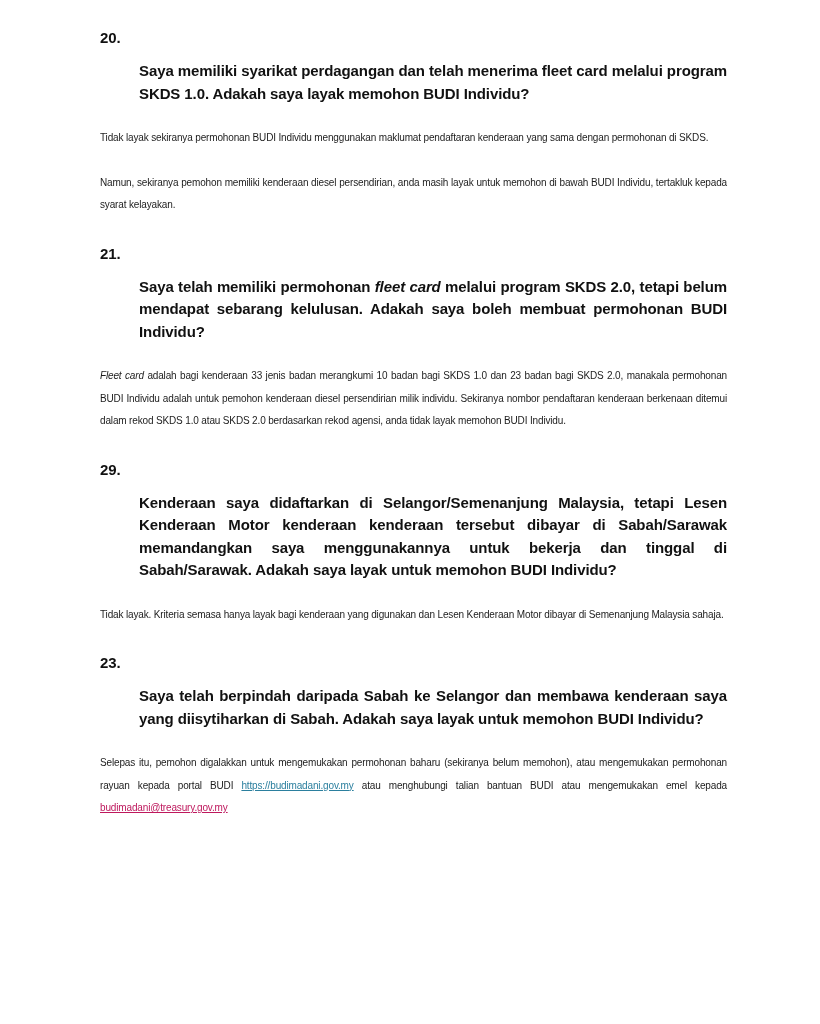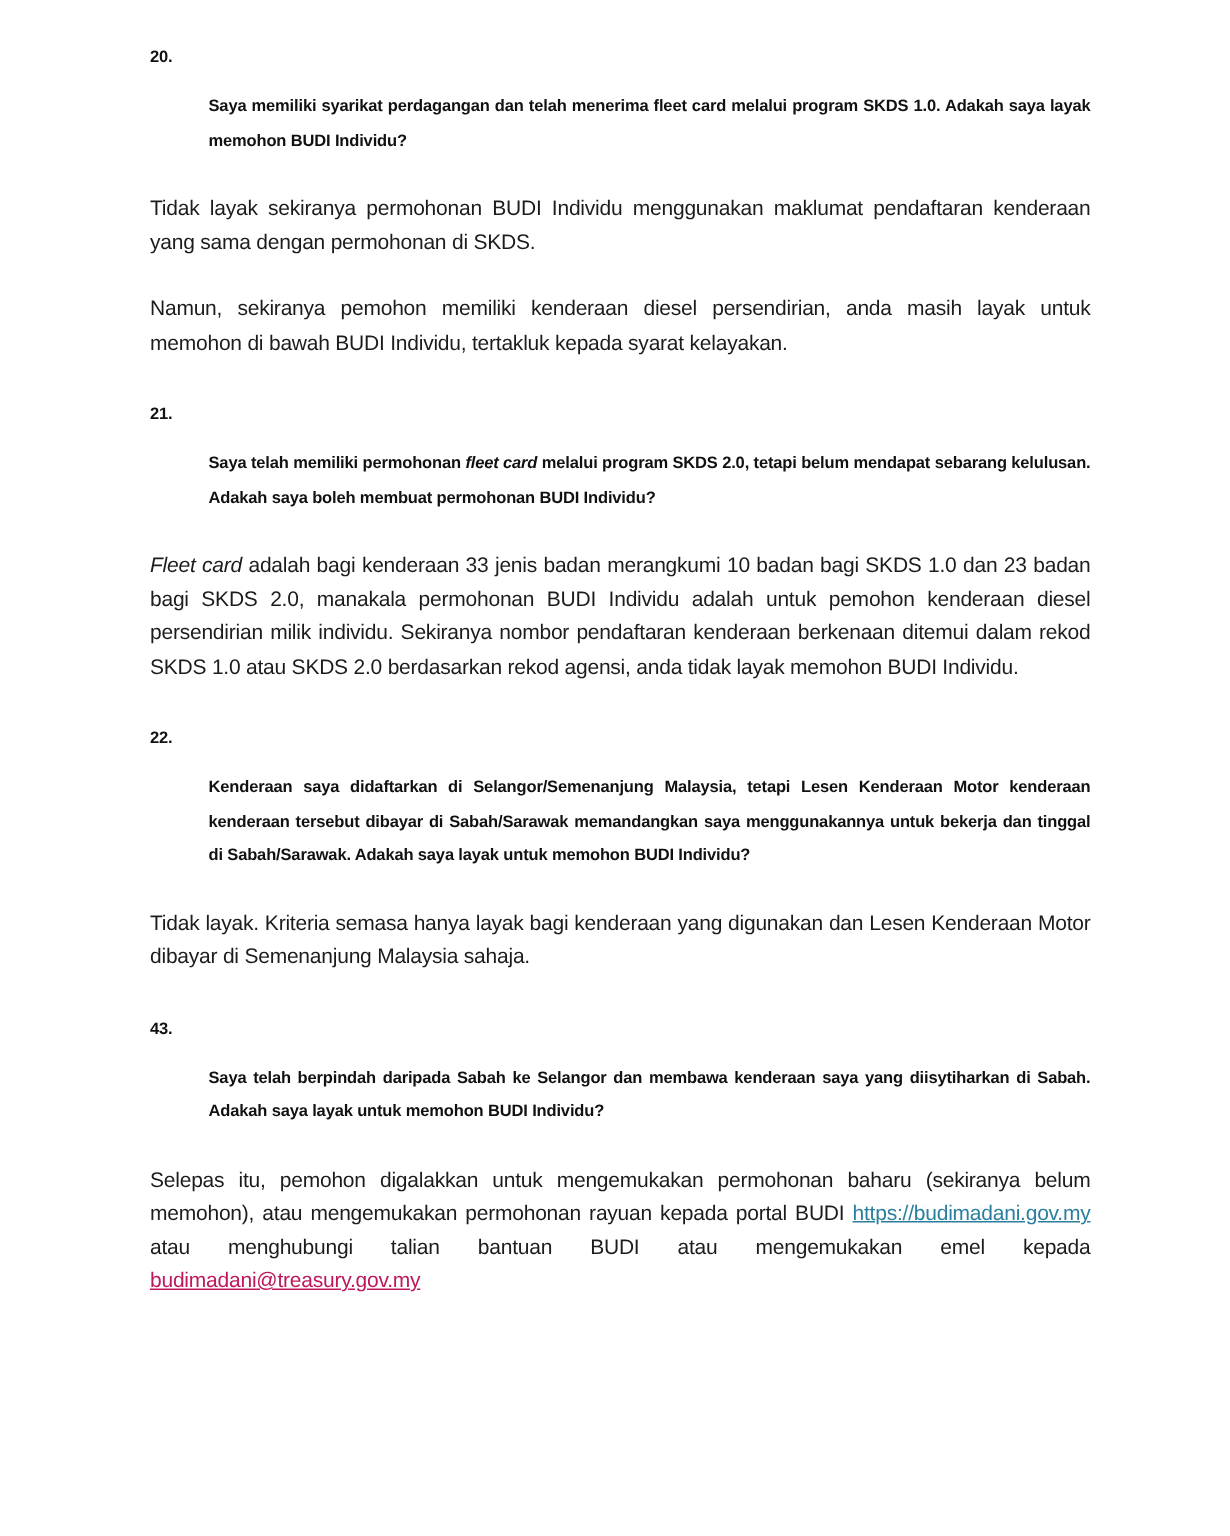--- a/index.html
+++ b/index.html
@@ -20,36 +20,36 @@
       left: 100px;
       top: 27px;
       width: 627px;
     }
     .faq-item {
       margin: 0;
     }
     .question {
       display: flex;
       font-weight: bold;
-      font-size: 11px;
+      font-size: 15px;
       line-height: 22.5px;
       letter-spacing: -0.1px;
       margin: 0 0 22px 0;
       color: #111;
     }
     .q-num {
       flex: 0 0 39px;
     }
     .q-text {
       flex: 1;
       text-align: justify;
       margin-top: 33px;
     }
     .answer {
-      font-size: 14px;
+      font-size: 10px;
       line-height: 22.5px;
       text-align: justify;
       margin: 0 0 22px 0;
       letter-spacing: -0.15px;
       color: #1c1c1c;
     }
     .gap-after {
       margin-bottom: 26px;
     }
     em { }
@@ -78,27 +78,27 @@
   <section class="faq-item">
     <div class="question">
       <span class="q-num">21.</span>
       <span class="q-text"><span>Saya telah memiliki permohonan </span><em>fleet card</em><span> melalui program SKDS 2.0, tetapi belum mendapat sebarang kelulusan.  Adakah saya boleh membuat permohonan BUDI Individu?</span></span>
     </div>
     <p class="answer gap-after"><em>Fleet card</em><span> adalah bagi kenderaan 33 jenis badan merangkumi 10 badan bagi SKDS 1.0 dan 23 badan bagi SKDS 2.0, manakala permohonan BUDI Individu adalah untuk pemohon kenderaan diesel persendirian milik individu. Sekiranya nombor pendaftaran kenderaan berkenaan ditemui dalam rekod SKDS 1.0 atau SKDS 2.0 berdasarkan rekod agensi, anda tidak layak memohon BUDI Individu.</span></p>
   </section>
 
   <section class="faq-item">
     <div class="question">
-      <span class="q-num">22.</span>
+      <span class="q-num">29.</span>
       <span class="q-text">Kenderaan saya didaftarkan di Selangor/Semenanjung Malaysia, tetapi Lesen Kenderaan Motor kenderaan kenderaan tersebut dibayar di Sabah/Sarawak memandangkan saya menggunakannya untuk bekerja dan tinggal di Sabah/Sarawak.  Adakah saya layak untuk memohon BUDI Individu?</span>
     </div>
     <p class="answer gap-after">Tidak layak.  Kriteria semasa hanya layak bagi kenderaan yang digunakan dan Lesen Kenderaan Motor dibayar di Semenanjung Malaysia sahaja.</p>
   </section>
 
   <section class="faq-item">
     <div class="question">
-      <span class="q-num">43.</span>
+      <span class="q-num">23.</span>
       <span class="q-text">Saya telah berpindah daripada Sabah ke Selangor dan membawa kenderaan saya yang diisytiharkan di Sabah. Adakah saya layak untuk memohon BUDI Individu?</span>
     </div>
     <p class="answer"><span>Selepas itu, pemohon digalakkan untuk mengemukakan permohonan baharu (sekiranya belum memohon), atau mengemukakan permohonan rayuan kepada portal BUDI </span><a class="link-web" href="#">https://budimadani.gov.my</a><span> atau menghubungi talian bantuan BUDI atau mengemukakan emel kepada </span><a class="link-mail" href="#">budimadani@treasury.gov.my</a></p>
   </section>
 
 </div>
 
 </body></html>

